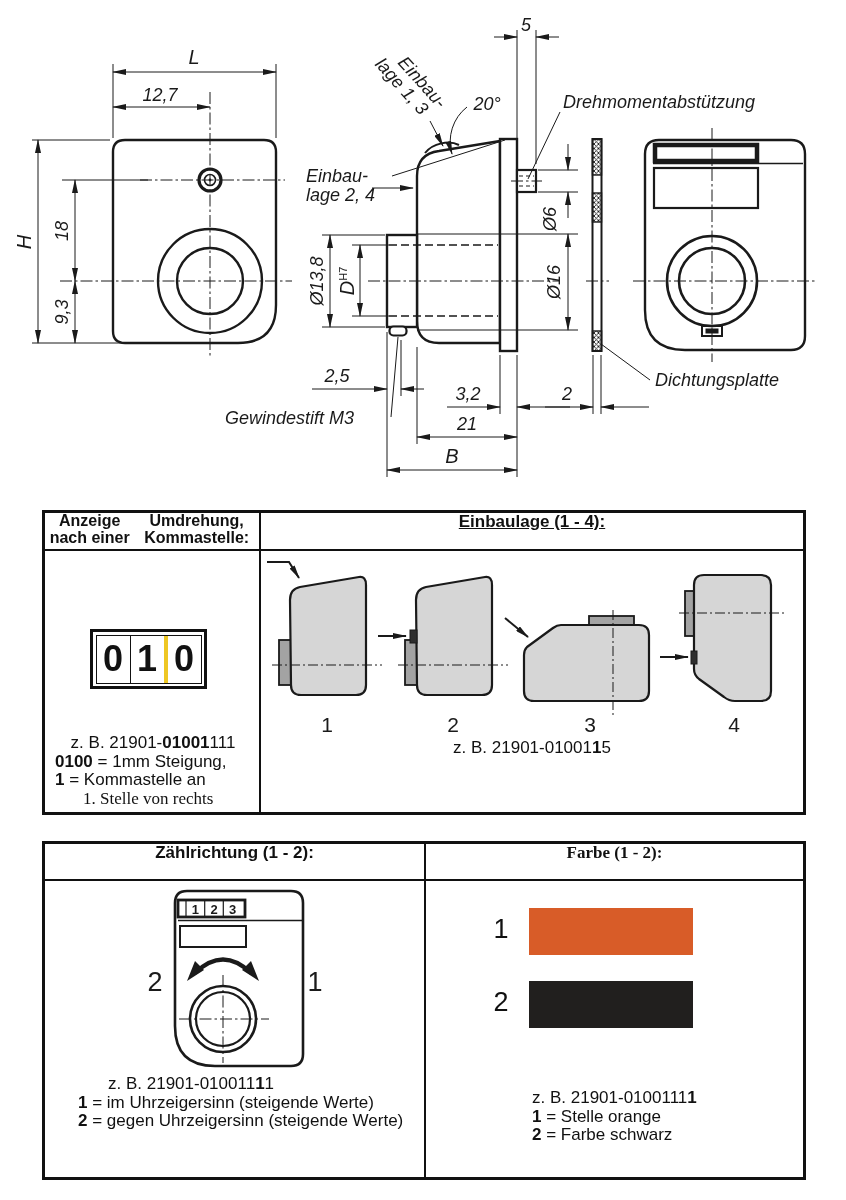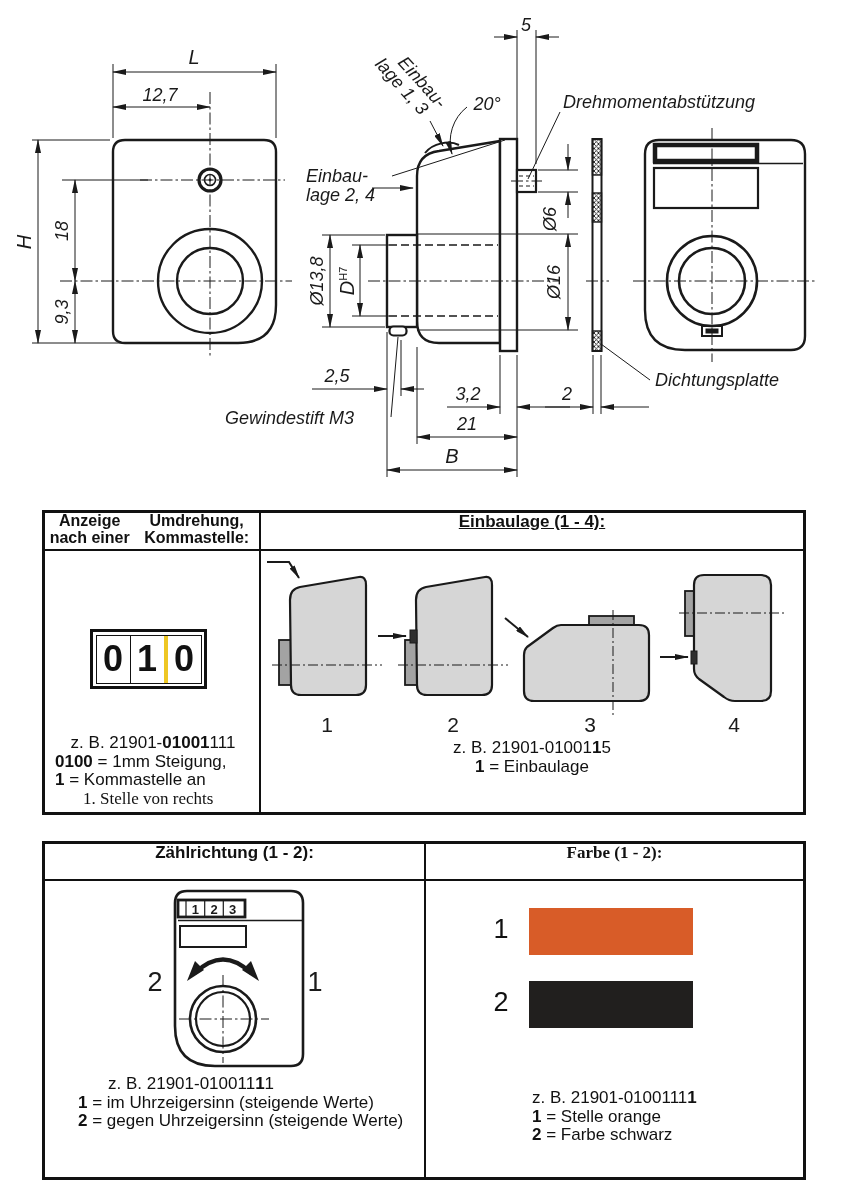--- a/index.html
+++ b/index.html
@@ -267,21 +267,20 @@
           <line x1="-15" y1="38" x2="92" y2="38" stroke="#1a1a1a" stroke-width="1" stroke-dasharray="10 3 2 3"></line>
           <line x1="-34" y1="82" x2="-6" y2="82" stroke="#1a1a1a" stroke-width="2" marker-end="url(#am2)"></line>
         </g>
         <text class="posnum" x="326" y="729" text-anchor="middle">1</text>
         <text class="posnum" x="452" y="729" text-anchor="middle">2</text>
         <text class="posnum" x="589" y="729" text-anchor="middle">3</text>
         <text class="posnum" x="733" y="729" text-anchor="middle">4</text>
       </svg>
       <div class="cap" style="left:0; top:188px; width:542px; text-align:center;">
         <span class="cline"><span>z. B. 21901-01001</span><b>1</b><span>5</span></span>
-        <span class="cline"><b>1</b><span> = Einbaulage</span></span>
       </div>
     </div>
   </div>
 
   <div class="tbl" style="left:42px; top:841px; width:764px; height:339px;">
     <div class="cell hdr" style="left:0; top:0; width:381px; height:37px; border-right:2.5px solid #111; border-bottom:2.5px solid #111; font-size:17px;">
       <span class="hline">Zählrichtung (1 - 2):</span>
     </div>
     <div class="cell hdr" style="left:381px; top:0; width:377px; height:37px; border-bottom:2.5px solid #111; font-size:17px;font-family:Liberation Serif, serif;">
       <span class="hline">Farbe (1 - 2):</span>

